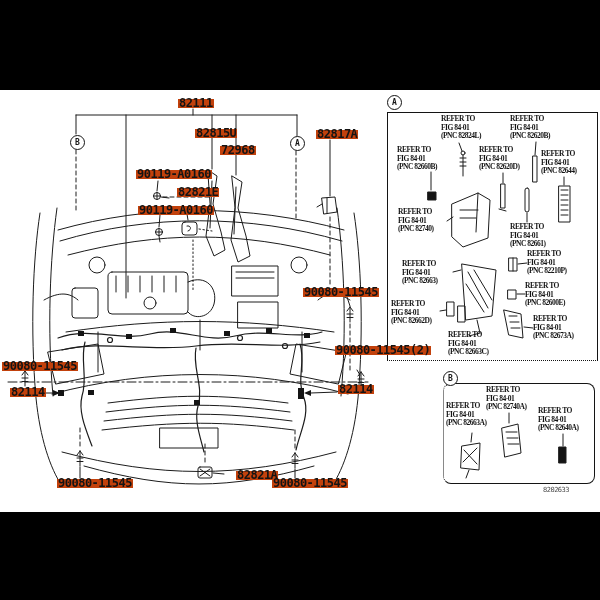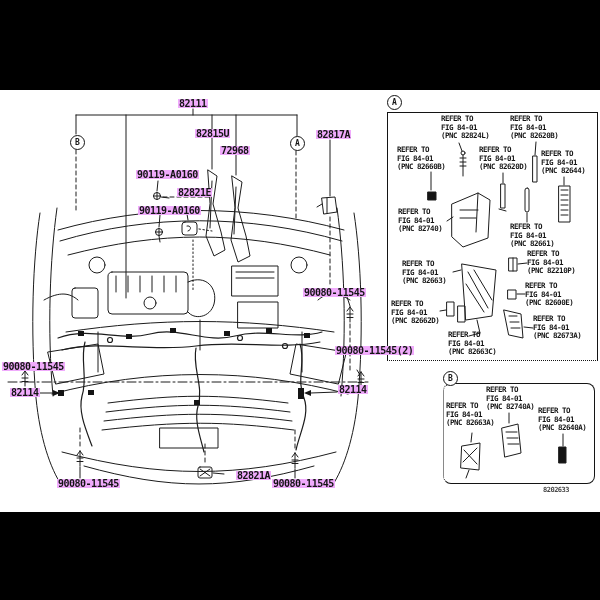--- a/index.html
+++ b/index.html
@@ -1,31 +1,31 @@
 <!DOCTYPE html>
 <html><head>
 <meta charset="utf-8">
 <style>
   html,body{margin:0;padding:0;}
   body{width:600px;height:600px;background:#000;position:relative;overflow:hidden;
        font-family:"DejaVu Sans Mono","Liberation Mono",monospace;}
   .page{position:absolute;left:0;top:90px;width:600px;height:422px;background:#fff;}
   svg.art{position:absolute;left:0;top:0;width:600px;height:600px;z-index:2;}
-  .lbl{position:absolute;z-index:3;font-weight:bold;font-size:10px;line-height:9px;
-       letter-spacing:-0.5px;color:#141414;background:#f0abfc;padding:0 1px;white-space:nowrap;}
+  .lbl{position:absolute;z-index:3;font-weight:bold;font-size:12px;line-height:9px;
+       letter-spacing:-0.5px;color:#141414;background:#c2410c;padding:0 1px;white-space:nowrap;}
   .callout{position:absolute;z-index:3;font-weight:bold;font-size:7.5px;line-height:8.6px;
-       letter-spacing:-0.5px;color:#141414;white-space:pre-line;}
+       letter-spacing:-0.5px;color:#141414;white-space:pre-line;font-family:Liberation Serif, serif;}
   .marker{position:absolute;z-index:4;width:13px;height:13px;border:1.2px solid #141414;
        border-radius:50%;font-size:8px;font-weight:bold;display:flex;align-items:center;
        justify-content:center;color:#141414;background:#fff;}
   .boxA{position:absolute;z-index:1;left:387px;top:112px;width:209px;height:247px;
        border:1.2px solid #141414;border-bottom-style:dotted;background:#fff;}
   .boxB{position:absolute;z-index:1;left:443px;top:383px;width:150px;height:99px;
        border:1.2px solid #141414;border-left-style:dotted;border-radius:8px;background:#fff;}
-  .figcode{position:absolute;z-index:3;font-size:7px;font-weight:bold;color:#4a4a4a;
+  .figcode{position:absolute;z-index:3;font-size:7px;font-weight:normal;color:#4a4a4a;
        letter-spacing:-0.5px;}
 </style>
 </head>
 <body>
 
 <div class="page"></div>
 
 <div class="boxA"></div>
 <div class="boxB"></div>
 

